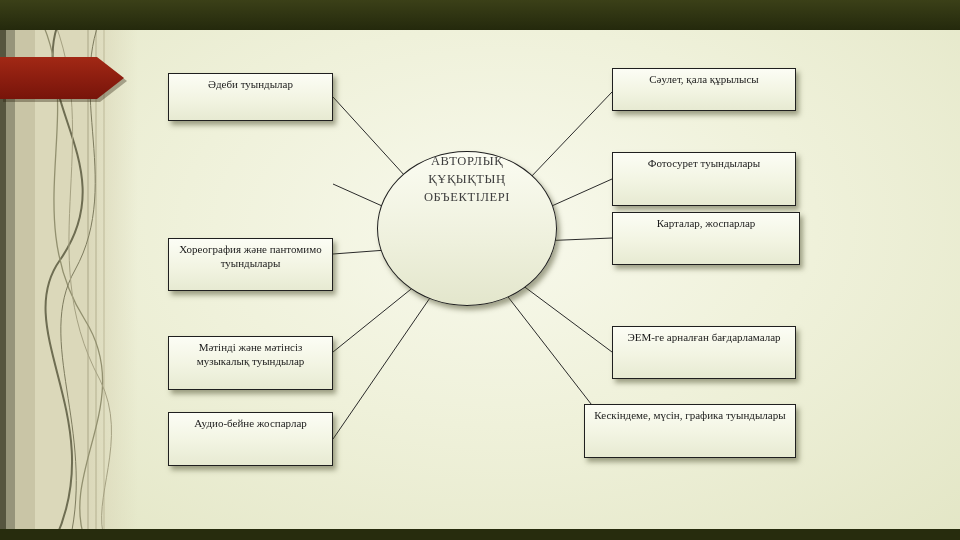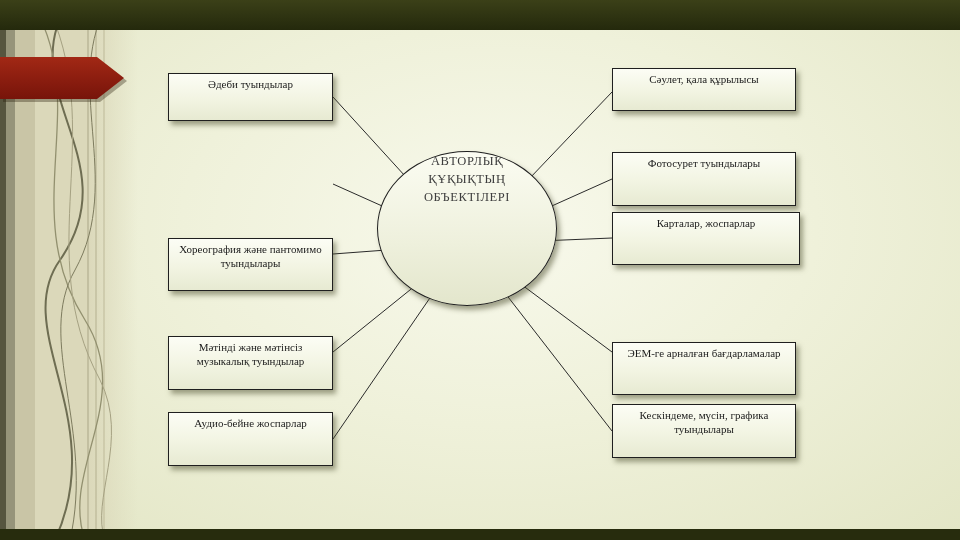--- a/index.html
+++ b/index.html
@@ -131,21 +131,21 @@
   </div>
 
   <div class="node" style="left:612px; top:152px; width:184px; height:54px;">
     <span class="node-label">Фотосурет туындылары</span>
   </div>
 
   <div class="node" style="left:612px; top:212px; width:188px; height:53px;">
     <span class="node-label">Карталар, жоспарлар</span>
   </div>
 
-  <div class="node" style="left:612px; top:326px; width:184px; height:53px;margin-top:16px;">
+  <div class="node" style="left:612px; top:326px; width:184px; height:53px;">
     <span class="node-label">ЭЕМ-ге арналған бағдарламалар</span>
   </div>
 
-  <div class="node" style="left:612px; top:404px; width:184px; height:54px;">
+  <div class="node" style="left:584px; top:404px; width:212px; height:54px;">
     <span class="node-label">Кескіндеме, мүсін, графика туындылары</span>
   </div>
 
 </div>
 
 </body></html>

